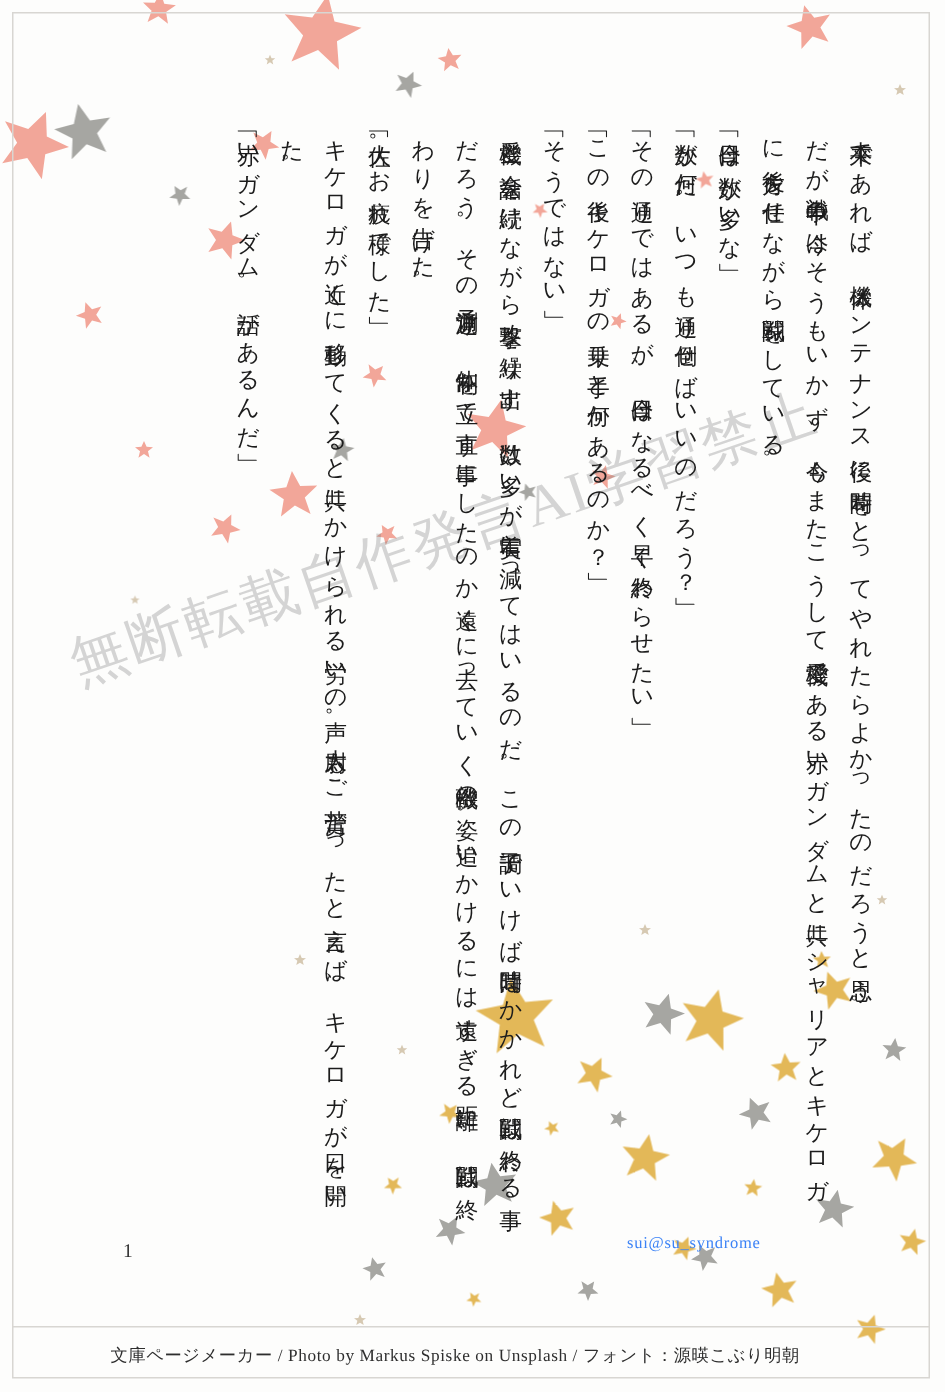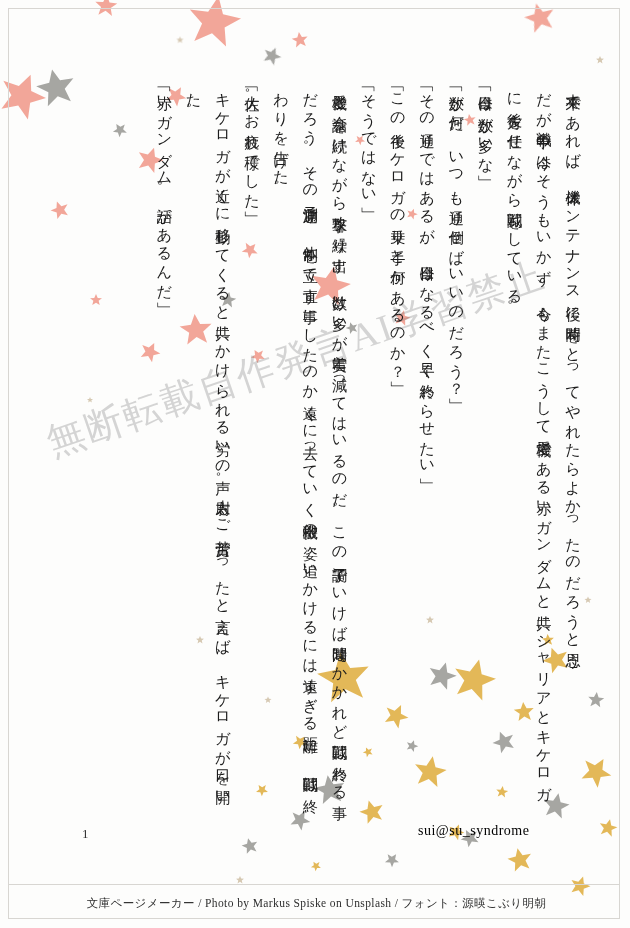--- a/index.html
+++ b/index.html
@@ -91,22 +91,22 @@
     left: 82px;
     top: 826px;
     font-size: 13px;
     color: #333;
     z-index: 5;
   }
   .handle {
     position: absolute;
     left: 418px;
     top: 823px;
-    font-size: 14px;
-    color: #000000;
+    font-size: 11px;
+    color: #3b82f6;
     letter-spacing: 0.5px;
     z-index: 5;
     font-family: "Liberation Serif", "DejaVu Serif", serif;
   }
   .credit-rule {
     position: absolute;
     left: 8px;
     top: 884px;
     width: 612px;
     height: 1px;
@@ -116,21 +116,20 @@
   .credit {
     position: absolute;
     left: 0;
     top: 896px;
     width: 607px;
     text-align: center;
     font-size: 11.5px;
     color: #2e2e2e;
     letter-spacing: 0.4px;
     z-index: 5;
-    margin-left: 13px;
   }
 </style>
 </head>
 <body>
 
 <div id="page">
 
   <svg id="stars" viewBox="0 0 630 928" xmlns="http://www.w3.org/2000/svg">
     <defs>
       <g id="st">

